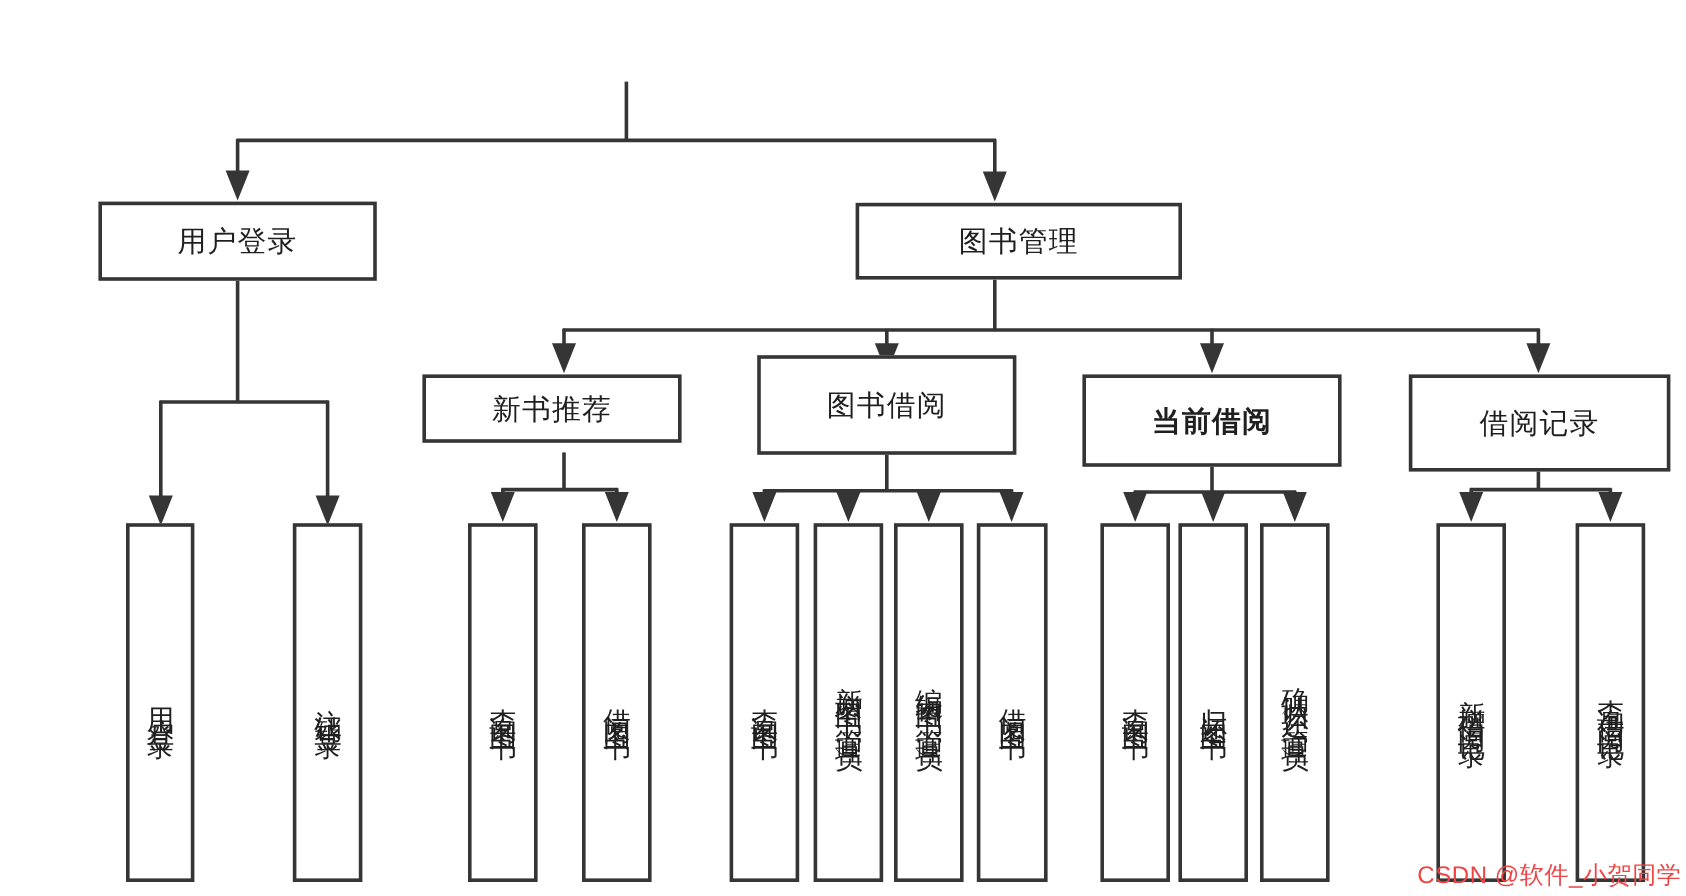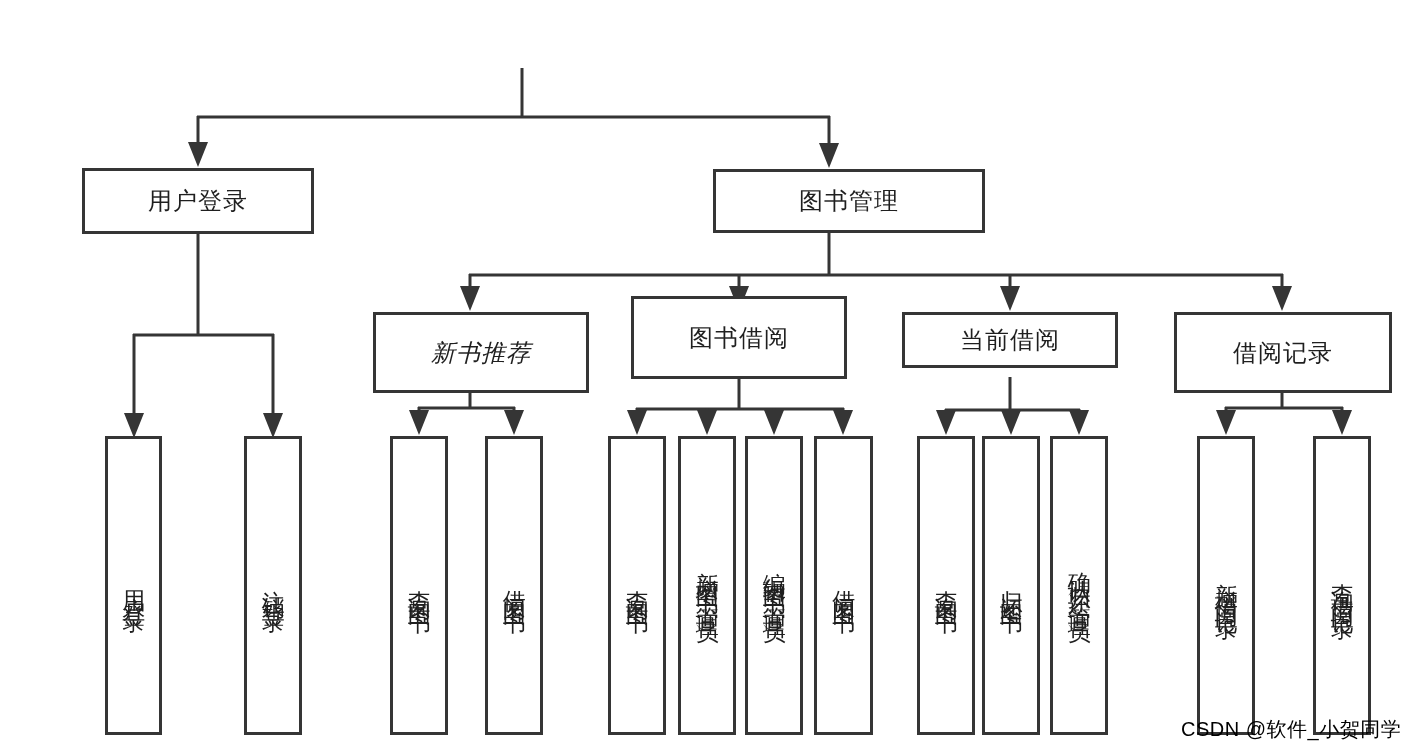--- a/index.html
+++ b/index.html
@@ -28,21 +28,21 @@
     text-orientation:mixed;
     font-size:23px;
     letter-spacing:7px;
     line-height:1.2;
   }
   #watermark{
     position:absolute;
     left:1181px;top:716px;
     z-index:3;
     font-size:20px;
-    color:#000000;
+    color:#ef4444;
     letter-spacing:0.5px;
     white-space:nowrap;
   }
 </style>
 </head>
 <body>
 
 <div id="canvas">
 
   <svg id="connectors" width="1405" height="747" viewBox="0 0 1405 747">
@@ -112,27 +112,27 @@
   </svg>
 
 
   <div class="box hbox" style="left:82px;top:168px;width:232px;height:66px;">
     <span>用户登录</span>
   </div>
   <div class="box hbox" style="left:713px;top:169px;width:272px;height:64px;">
     <span>图书管理</span>
   </div>
 
-  <div class="box hbox" style="left:373px;top:312px;width:216px;height:81px;font-style:italic;">
+  <div class="box hbox" style="left:352px;top:312px;width:216px;height:57px;">
     <span>新书推荐</span>
   </div>
   <div class="box hbox" style="left:631px;top:296px;width:216px;height:83px;">
     <span>图书借阅</span>
   </div>
-  <div class="box hbox" style="left:902px;top:312px;width:216px;height:56px;">
+  <div class="box hbox" style="left:902px;top:312px;width:216px;height:77px;font-weight:bold;">
     <span>当前借阅</span>
   </div>
   <div class="box hbox" style="left:1174px;top:312px;width:218px;height:81px;">
     <span>借阅记录</span>
   </div>
 
   <div class="box" style="left:105px;top:436px;width:57px;height:299px;">
     <span class="vtext">用户登录</span>
   </div>
   <div class="box" style="left:244px;top:436px;width:58px;height:299px;">

